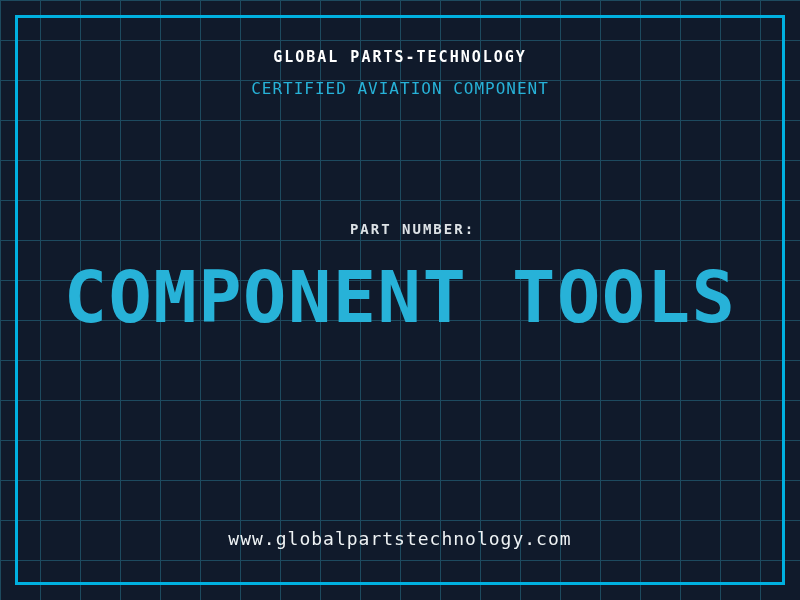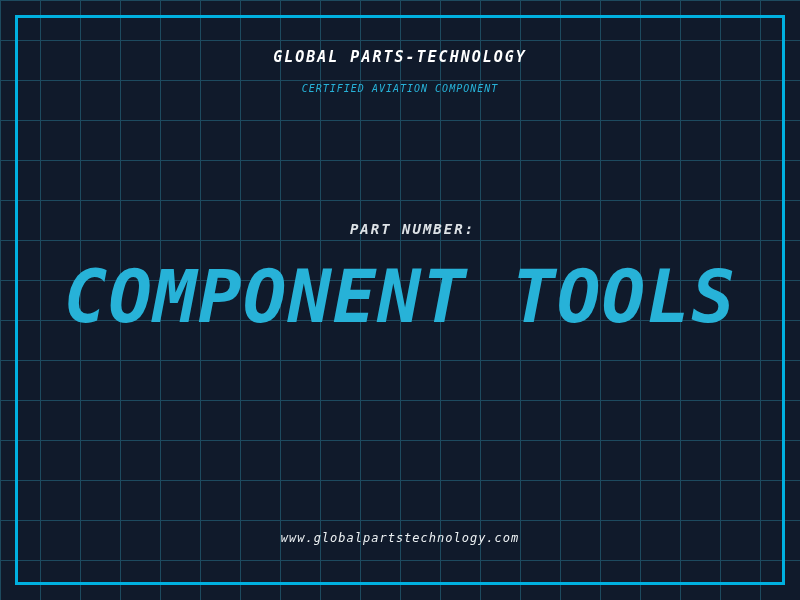--- a/index.html
+++ b/index.html
@@ -4,21 +4,21 @@
 <style>
   :root {
     --background: #101a2b;
     --grid-line: #1d4a5f;
     --frame: #00b0e0;
     --accent-text: #27b2d8;
     --title-text: #ffffff;
     --muted-text: #dde2e6;
     --footer-text: #eef2f4;
   }
-  * { margin: 0; padding: 0; box-sizing: border-box; font-style: italic; }
+  * { margin: 0; padding: 0; box-sizing: border-box; }
   html, body { width: 800px; height: 600px; overflow: hidden; }
   body {
     position: relative;
     font-family: "DejaVu Sans Mono", "Liberation Mono", monospace;
     background-color: var(--background);
     background-image:
       linear-gradient(to right, var(--grid-line) 1px, transparent 1px),
       linear-gradient(to bottom, var(--grid-line) 1px, transparent 1px);
     background-size: 40px 40px;
     background-position: 0 0;
@@ -40,41 +40,41 @@
   .title-row { top: 44px; height: 26px; }
   .title {
     color: var(--title-text);
     font-size: 15px;
     font-weight: bold;
     letter-spacing: 2px;
   }
   .subtitle-row { top: 77px; height: 22px; }
   .subtitle {
     color: var(--accent-text);
-    font-size: 10px;
+    font-size: 16px;
     letter-spacing: 1px;
   }
   .part-label-row { top: 217px; height: 24px; padding-left: 25px; }
   .part-label {
     color: var(--muted-text);
     font-size: 14px;
     font-weight: bold;
     letter-spacing: 2px;
   }
   .part-value-row { top: 256px; height: 82px; }
   .part-value {
     color: var(--accent-text);
     font-size: 72px;
     font-weight: bold;
     letter-spacing: 1.5px;
   }
   .footer-row { top: 526px; height: 24px; }
   .footer-url {
     color: var(--footer-text);
-    font-size: 12px;
+    font-size: 18px;
     letter-spacing: 1px;
   }
 </style>
 </head>
 <body>
 
 <div class="frame"></div>
 
 <div class="row title-row">
   <span class="title">GLOBAL PARTS-TECHNOLOGY</span>

